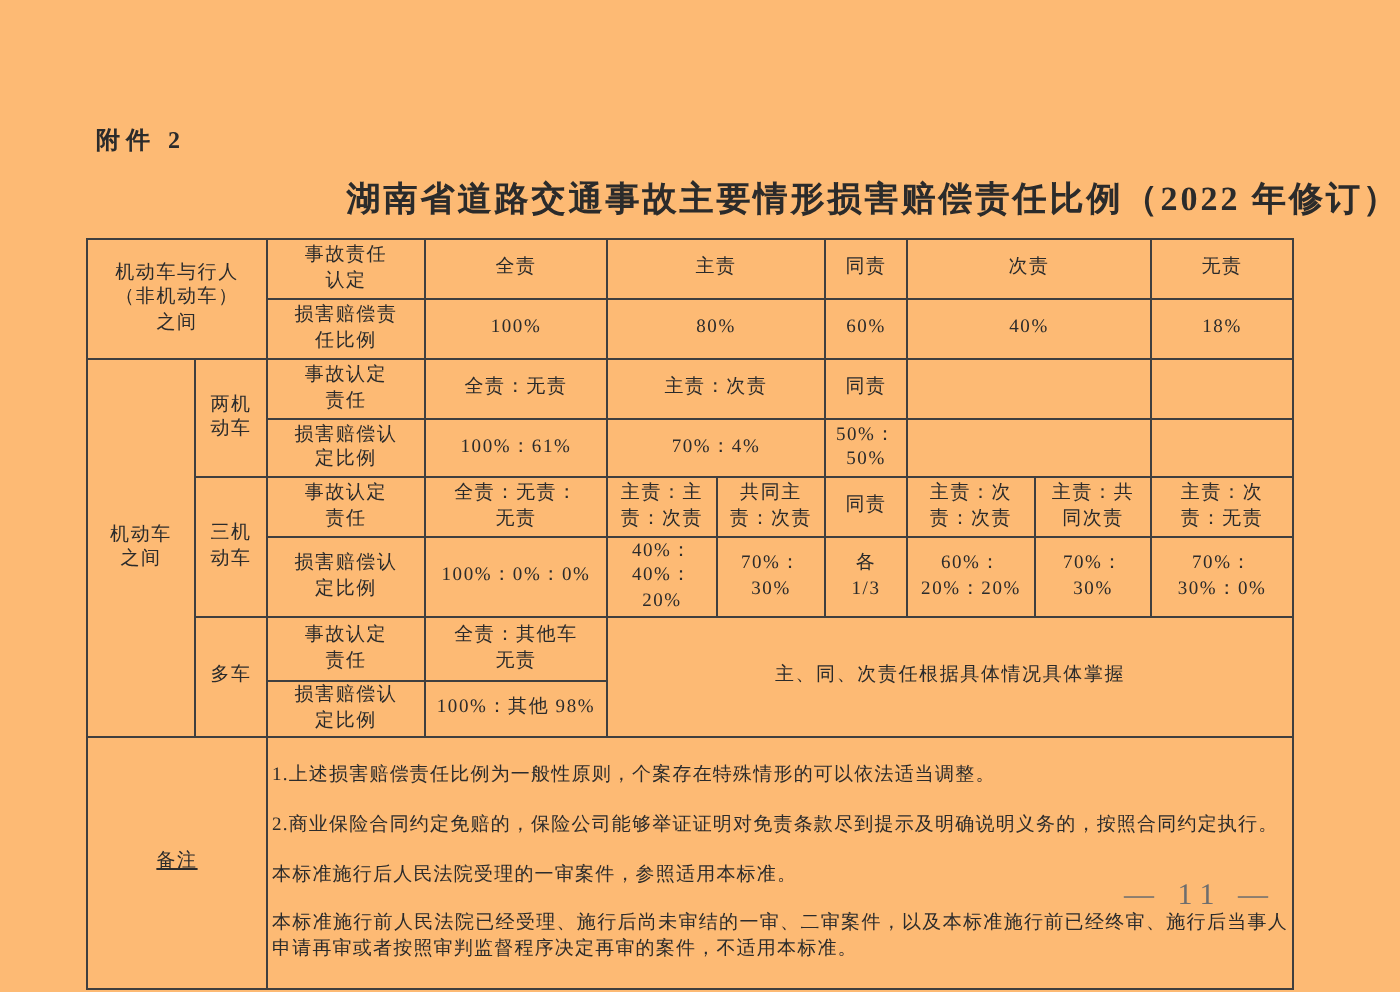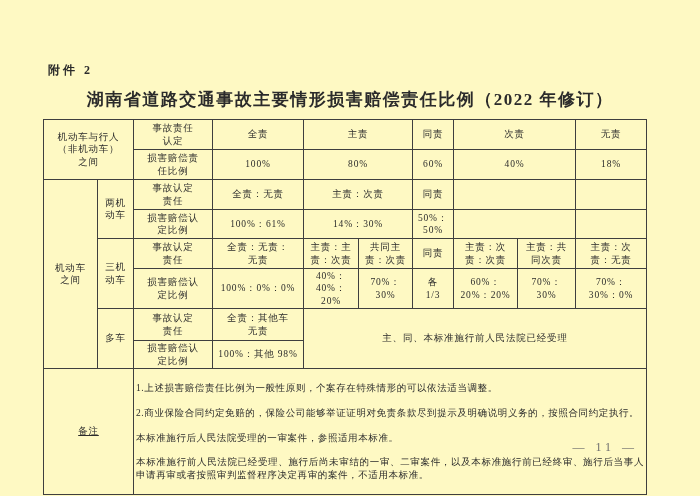--- a/index.html
+++ b/index.html
@@ -1,39 +1,39 @@
 <!DOCTYPE html>
 <html><head>
 <meta charset="utf-8">
 <style>
   * { margin: 0; padding: 0; box-sizing: border-box; }
   html, body { background: #ffffff; }
   .page {
     position: relative;
     width: 700px;
     height: 496px;
-    background: #fef9c3;
+    background: #fdba74;
     font-family: "Liberation Serif", "DejaVu Serif", serif;
     color: #2b2b2b;
     overflow: hidden;
   }
   .attachment {
     position: absolute;
     left: 48px;
     top: 62px;
     font-size: 12px;
     font-weight: bold;
     letter-spacing: 3px;
   }
   .title {
     position: absolute;
     left: 0;
     top: 88px;
     width: 100%;
-    text-align: center;
+    text-align: right;
     font-size: 17px;
     font-weight: bold;
     letter-spacing: 1.5px;
     white-space: nowrap;
     font-family: Liberation Serif, serif;
   }
   table.liability {
     position: absolute;
     left: 43px;
     top: 119px;
@@ -68,21 +68,21 @@
   td.remarks .rline {
     font-size: 9.5px;
     line-height: 12.3px;
     letter-spacing: 0.6px;
     text-align: justify;
   }
   .pagenum {
     position: absolute;
     right: 62px;
     top: 440px;
-    font-size: 12px;
+    font-size: 15px;
     color: #6e6e6e;
     letter-spacing: 4px;
   }
 </style>
 </head>
 <body>
 
 <div class="page">
 
   <div class="attachment">附件 2</div>
@@ -136,21 +136,21 @@
         <td>全责：无责</td>
         <td colspan="2">主责：次责</td>
         <td>同责</td>
         <td colspan="2"></td>
         <td></td>
       </tr>
       <tr style="height:29px">
         <td class="lbl">损害赔偿认
 定比例</td>
         <td>100%：61%</td>
-        <td colspan="2">14%：30%</td>
+        <td colspan="2">70%：4%</td>
         <td>50%：
 50%</td>
         <td colspan="2"></td>
         <td></td>
       </tr>
 
       <tr style="height:30px">
         <td class="subhead" rowspan="2">三机
 动车</td>
         <td class="lbl">事故认定
@@ -187,21 +187,21 @@
         <td>70%：
 30%：0%</td>
       </tr>
 
       <tr style="height:32px">
         <td class="subhead" rowspan="2">多车</td>
         <td class="lbl">事故认定
 责任</td>
         <td>全责：其他车
 无责</td>
-        <td class="bignote" colspan="6" rowspan="2">主、同、本标准施行前人民法院已经受理</td>
+        <td class="bignote" colspan="6" rowspan="2">主、同、次责任根据具体情况具体掌握</td>
       </tr>
       <tr style="height:28px">
         <td class="lbl">损害赔偿认
 定比例</td>
         <td>100%：其他 98%</td>
       </tr>
 
       <tr style="height:74px">
         <td class="remark-label" colspan="2">备注</td>
         <td class="remarks" colspan="8">

